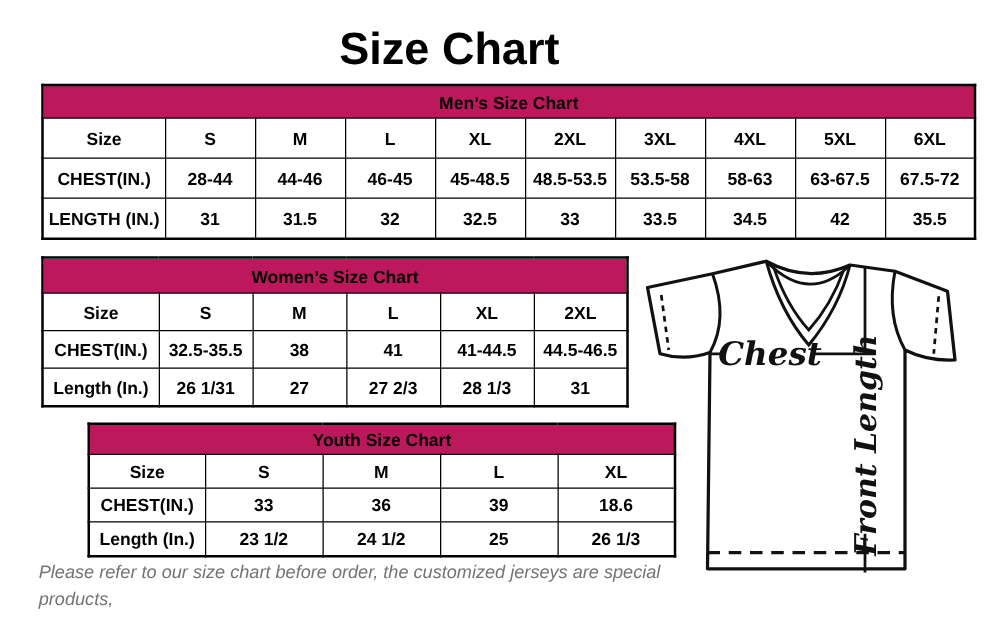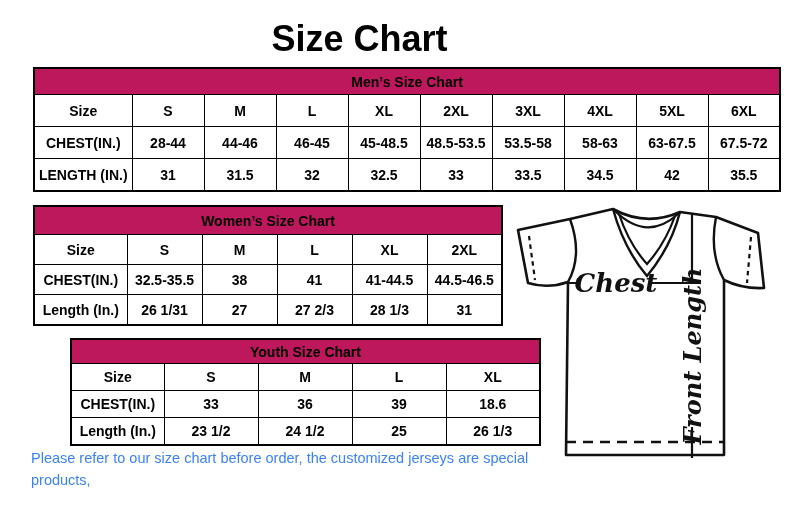--- a/index.html
+++ b/index.html
@@ -23,21 +23,21 @@
   #womens-table { left:33px; top:205px; width:468px; }
   #youth-table  { left:38px; top:338px; width:468px;margin-left:32px; }
   #mens-table   td { height:31px; }
   #mens-table   tr.title-row td { height:25px; }
   #womens-table td { height:29px; }
   #womens-table tr.title-row td { height:27px; }
   #youth-table  td { height:26px; }
   #youth-table  tr.title-row td { height:23px; }
   .footer-note {
     position:absolute; left:31px; top:448px; width:515px;
-    font-size:14.5px; line-height:21.5px; color:#3b82f6;
+    font-size:14.5px; line-height:21.5px; color:#737373;font-style:italic;
   }
   .shirt-wrap { position:absolute; left:508px; top:193px; width:292px; height:300px; }
   .measure-label {
     font-family:"DejaVu Serif","Liberation Serif",serif;
     font-style:italic; font-weight:bold; fill:#111;
   }
 </style>
 </head>
 <body>
 

